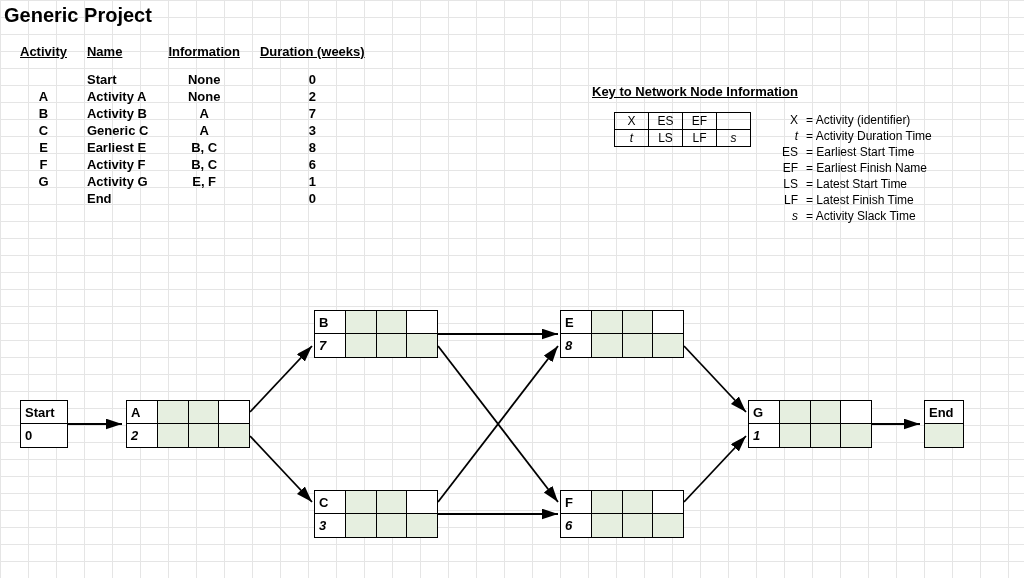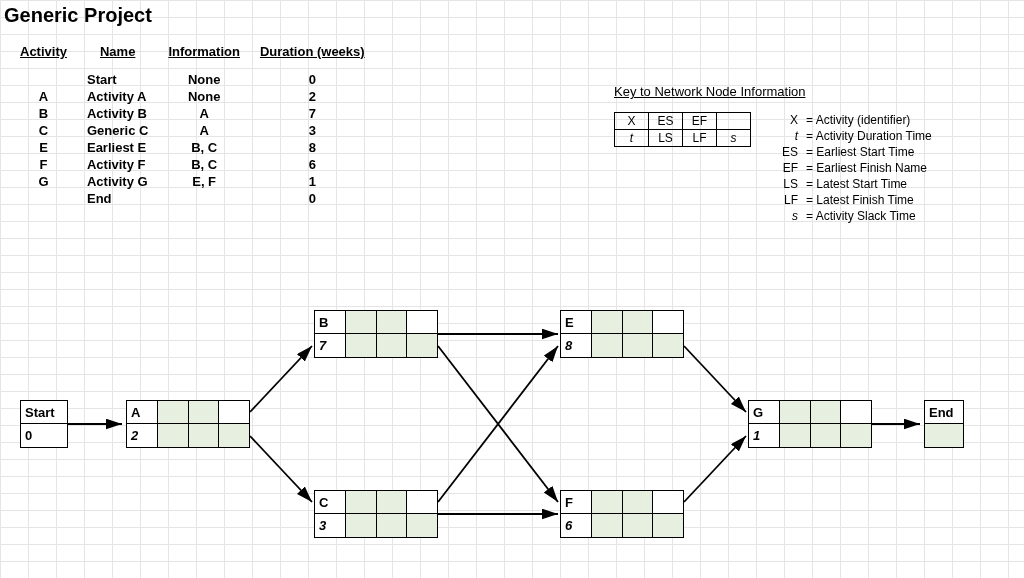--- a/index.html
+++ b/index.html
@@ -36,38 +36,38 @@
   
   .act-table {
     position: absolute;
     left: 10px; top: 42px;
     border-collapse: collapse;
   }
   .act-table th {
     text-decoration: underline;
     font-weight: bold;
     padding: 2px 10px;
-    text-align: center;
+    text-align: left;
     margin-top: 45px;
   }
   .act-table td {
     padding: 1px 10px;
     text-align: center;
   }
   .act-table td.name { text-align: left; font-weight: bold; }
   .act-table td.act { font-weight: bold; }
   .act-table td.pred { font-weight: bold; }
   .act-table td.dur { font-weight: bold; }
   .spacer-row td { height: 10px; }
 
   
   .key-title {
     position: absolute;
-    left: 614px; top: 84px;
-    font-weight: normal;
+    left: 592px; top: 84px;
+    font-weight: bold;
     text-decoration: underline;
   }
   .key-box {
     position: absolute;
     left: 614px; top: 112px;
     border-collapse: collapse;
   }
   .key-box td {
     border: 1px solid #000;
     width: 34px; height: 17px;

